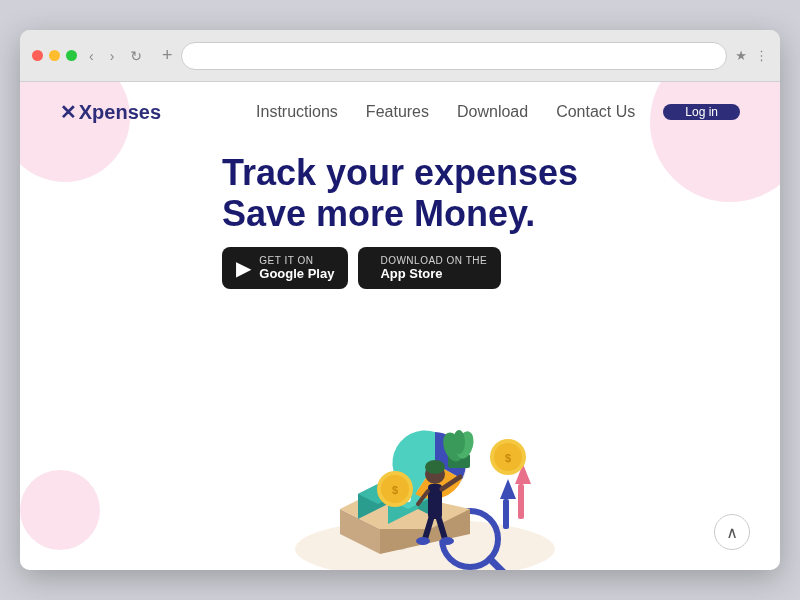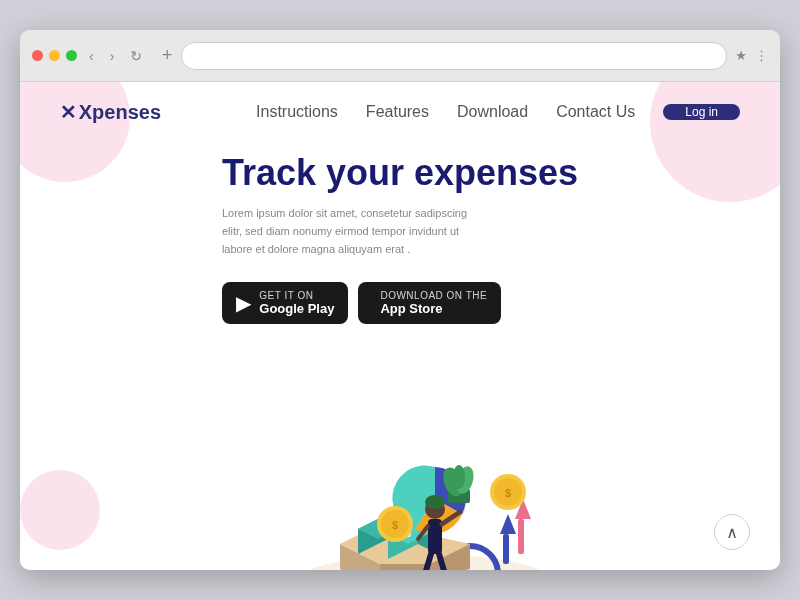--- a/index.html
+++ b/index.html
@@ -353,22 +353,22 @@
         <a class="nav-link">Download</a>
         <a class="nav-link">Contact Us</a>
         <button class="btn-login">Log in</button>
       </div>
     </nav>
 
     <div class="hero">
       <div class="hero-text">
         <h1 class="hero-title">
           <span>Track your expenses</span><br>
+          <span>Save more Money.</span>
         </h1>
-        <p class="hero-desc">Lorem ipsum dolor sit amet, consetetur sadipscing elitr, sed diam nonumy eirmod tempor invidunt ut labore et dolore magna aliquyam erat .</p>
         <div class="store-buttons">
           <button class="store-btn">
             <span class="store-btn-icon">▶</span>
             <div class="store-btn-text">
               <span class="store-btn-sub">GET IT ON</span>
               <span class="store-btn-name">Google Play</span>
             </div>
           </button>
           <button class="store-btn">
             <span class="store-btn-icon"></span>

